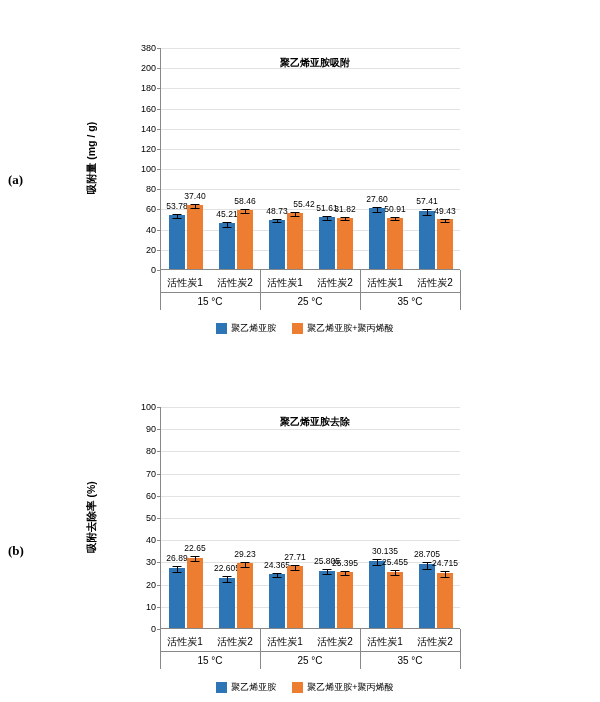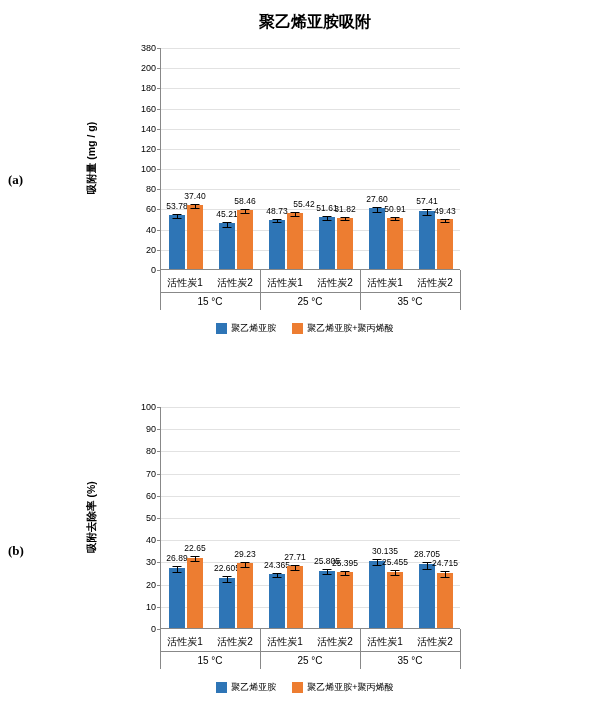--- a/index.html
+++ b/index.html
@@ -29,23 +29,24 @@
     font-size: 13px;
     font-weight: bold;
     font-family: "Liberation Serif", serif;
   }
 
   .chart-title {
     position: absolute;
     left: 150px;
     width: 330px;
     text-align: center;
-    font-size: 16px;
+    font-size: 10px;
     font-weight: bold;
     font-family: Liberation Serif, serif;
+    margin-top: 44px;
   }
 
   
   .plot-area {
     position: absolute;
     border-left: 1px solid #888;
     border-bottom: 1px solid #888;
     box-sizing: border-box;
   }
   .gridline {
@@ -282,20 +283,21 @@
         <span>聚乙烯亚胺</span>
       </div>
       <div class="legend-item">
         <span class="legend-swatch" style="background: rgb(237, 125, 49);"></span>
         <span>聚乙烯亚胺+聚丙烯酸</span>
       </div>
     </div>
   </div>
 <div class="panel" id="panel-b">
     <div class="panel-letter" style="top: 192px;">(b)</div>
+    <div class="chart-title" style="top: 20px;">聚乙烯亚胺去除</div>
     <div class="plot-area" style="left: 160px; top: 56px; width: 300px; height: 222px;">
       <div class="ytick-label" style="top: 222px;">0</div>
       <div class="ytick-mark" style="top: 222px;"></div>
       <div class="gridline" style="top: 199.8px;"></div>
       <div class="ytick-label" style="top: 199.8px;">10</div>
       <div class="ytick-mark" style="top: 199.8px;"></div>
       <div class="gridline" style="top: 177.6px;"></div>
       <div class="ytick-label" style="top: 177.6px;">20</div>
       <div class="ytick-mark" style="top: 177.6px;"></div>
       <div class="gridline" style="top: 155.4px;"></div>

